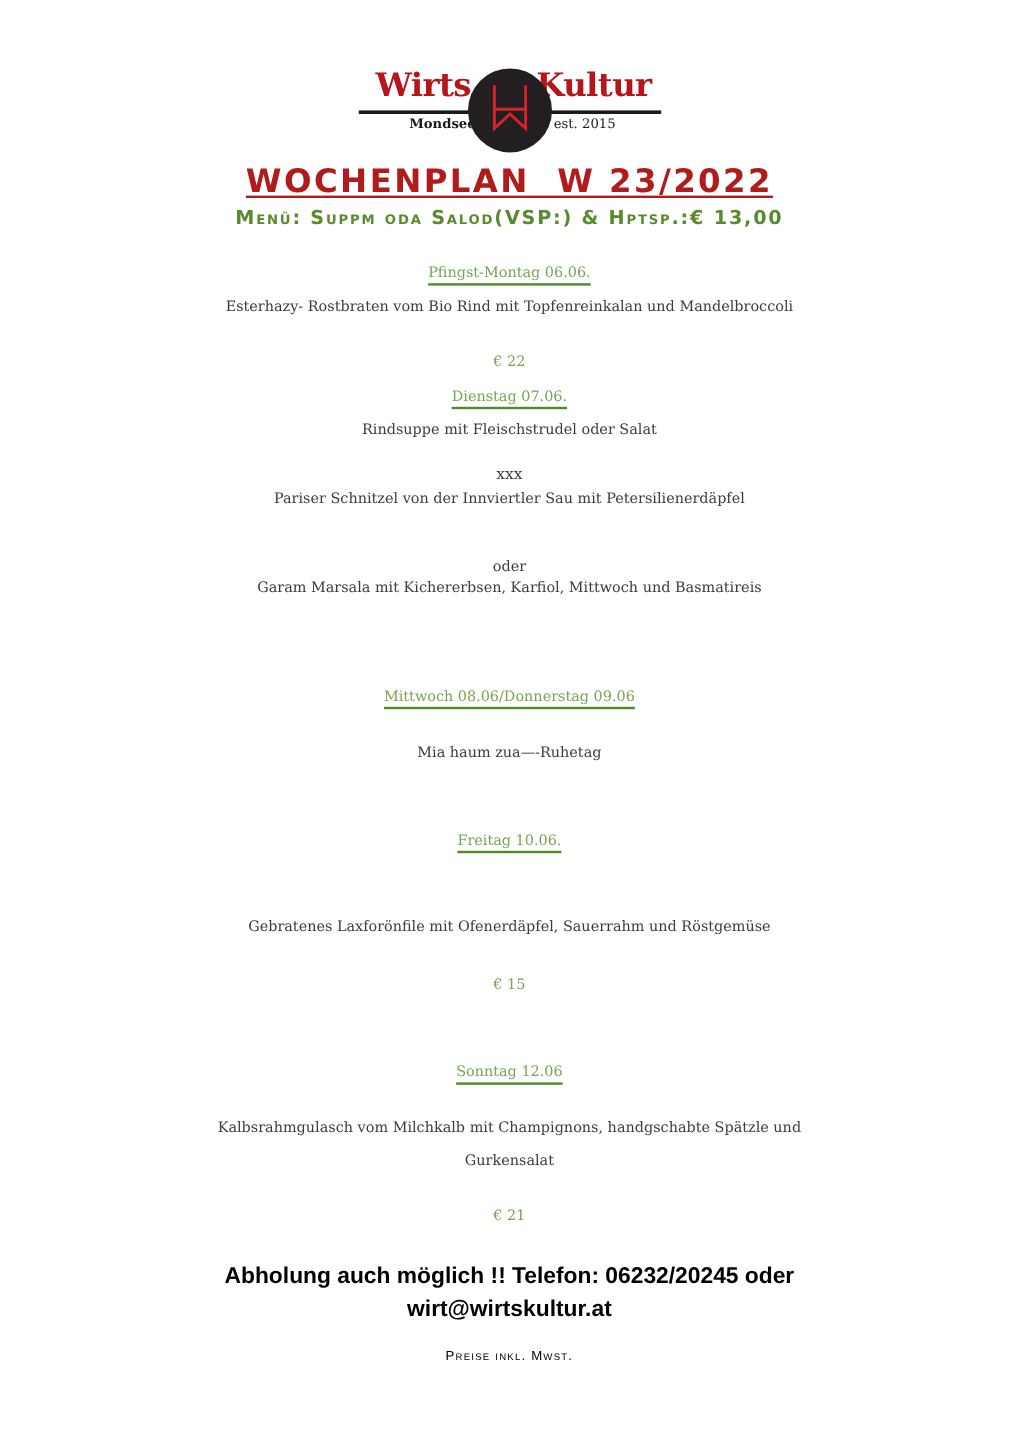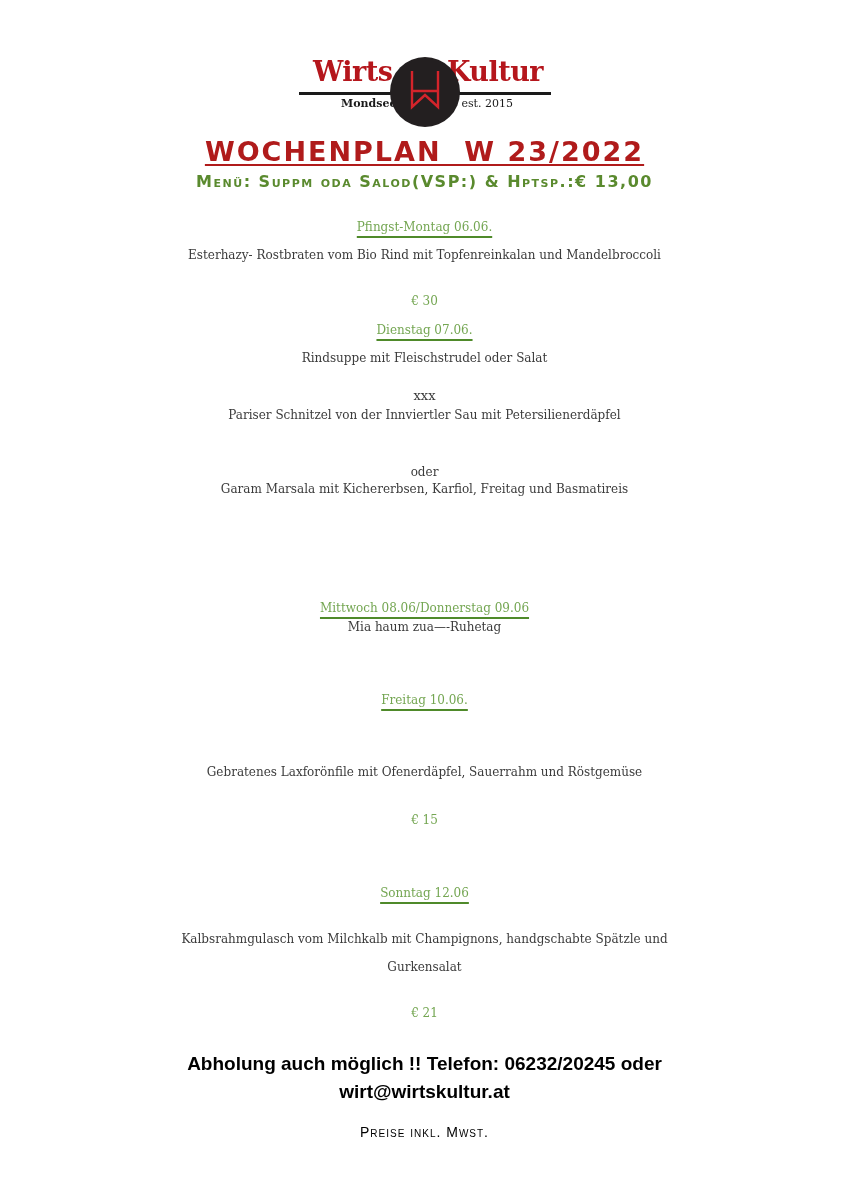--- a/index.html
+++ b/index.html
@@ -16,21 +16,21 @@
   .logo .circle svg { position: absolute; left: 0; top: 0; }
 
   .title { position: absolute; left: 0; right: 0; top: 136px; text-align: center; }
   .title span { font-family: "DejaVu Sans", sans-serif; font-weight: bold; font-size: 27px; color: #b01b1b; letter-spacing: 2px; text-decoration: underline; text-decoration-thickness: 2px; text-underline-offset: 3px; white-space: pre; }
   .subtitle { position: absolute; left: 0; right: 0; top: 172px; text-align: center; font-family: "DejaVu Sans", sans-serif; font-weight: bold; font-size: 16px; color: #5a8a2e; font-variant: small-caps; letter-spacing: 1.5px; }
 
   .line-text { position: absolute; left: 0; right: 0; text-align: center; color: #3b3b3b; font-size: 12px; font-family: "DejaVu Serif", serif; }
   .day { color: #74a652; text-decoration: underline; text-decoration-color: #4f8a2a; text-decoration-thickness: 2px; text-underline-offset: 5px; }
   .price { color: #74a652; }
   .footer { position: absolute; left: 0; right: 0; text-align: center; font-family: "Liberation Sans", sans-serif; font-weight: bold; font-size: 19px; color: #000; line-height: 28px; }
-  .note { position: absolute; left: 0; right: 0; top: 1124px; text-align: center; font-family: "Liberation Sans", sans-serif; font-size: 14px; font-variant: small-caps; letter-spacing: 1px; color: #000; }
+  .note { position: absolute; left: 0; right: 0; top: 1124px; text-align: center; font-family: "Liberation Sans", sans-serif; font-size: 11px; font-variant: small-caps; letter-spacing: 1px; color: #000; }
 </style>
 </head>
 <body>
 
 <div class="logo">
   <div class="line"></div>
   <div class="word left">Wirts</div>
   <div class="word right">Kultur</div>
   <div class="sub left">Mondsee</div>
   <div class="sub right">est. 2015</div>
@@ -41,30 +41,30 @@
   </div>
 </div>
 
 <div class="title">
   <span>WOCHENPLAN  W 23/2022</span>
 </div>
 <div class="subtitle">Menü: Suppm oda Salod(VSP:) &amp; Hptsp.:€ 13,00</div>
 
 <div class="line-text" style="top:220px;"><span class="day">Pfingst-Montag 06.06.</span></div>
 <div class="line-text" style="top:248px;">Esterhazy- Rostbraten vom Bio Rind mit Topfenreinkalan und Mandelbroccoli</div>
-<div class="line-text price" style="top:294px;">€ 30</div>
+<div class="line-text price" style="top:294px;">€ 22</div>
 
 <div class="line-text" style="top:323px;"><span class="day">Dienstag 07.06.</span></div>
 <div class="line-text" style="top:351px;">Rindsuppe mit Fleischstrudel oder Salat</div>
 <div class="line-text" style="top:388px; font-size:13px;">xxx</div>
 <div class="line-text" style="top:408px;">Pariser Schnitzel von der Innviertler Sau mit Petersilienerdäpfel</div>
 <div class="line-text" style="top:454px;margin-top:11px;">oder</div>
-<div class="line-text" style="top:482px;">Garam Marsala mit Kichererbsen, Karfiol, Freitag und Basmatireis</div>
+<div class="line-text" style="top:482px;">Garam Marsala mit Kichererbsen, Karfiol, Mittwoch und Basmatireis</div>
 
-<div class="line-text" style="top:601px;"><span class="day">Mittwoch 08.06/Donnerstag 09.06</span></div>
+<div class="line-text" style="top:573px;"><span class="day">Mittwoch 08.06/Donnerstag 09.06</span></div>
 <div class="line-text" style="top:620px;">Mia haum zua—-Ruhetag</div>
 
 <div class="line-text" style="top:693px;"><span class="day">Freitag 10.06.</span></div>
 <div class="line-text" style="top:765px;">Gebratenes Laxforönfile mit Ofenerdäpfel, Sauerrahm und Röstgemüse</div>
 <div class="line-text price" style="top:813px;">€ 15</div>
 
 <div class="line-text" style="top:886px;"><span class="day">Sonntag 12.06</span></div>
 <div class="line-text" style="top:932px;">Kalbsrahmgulasch vom Milchkalb mit Champignons, handgschabte Spätzle und</div>
 <div class="line-text" style="top:960px;">Gurkensalat</div>
 <div class="line-text price" style="top:1006px;">€ 21</div>

